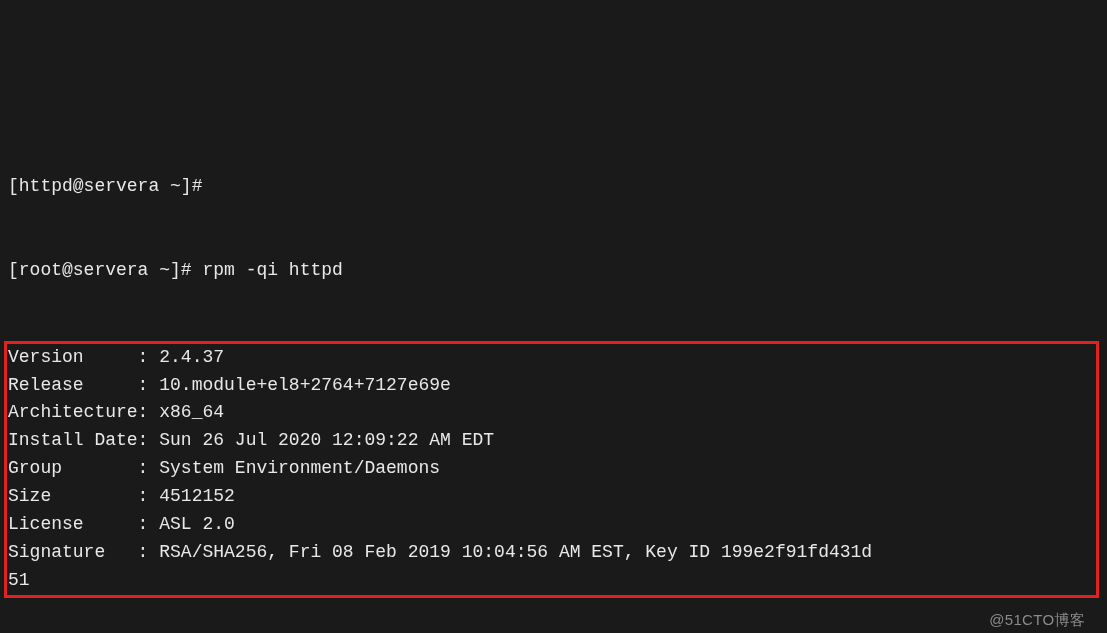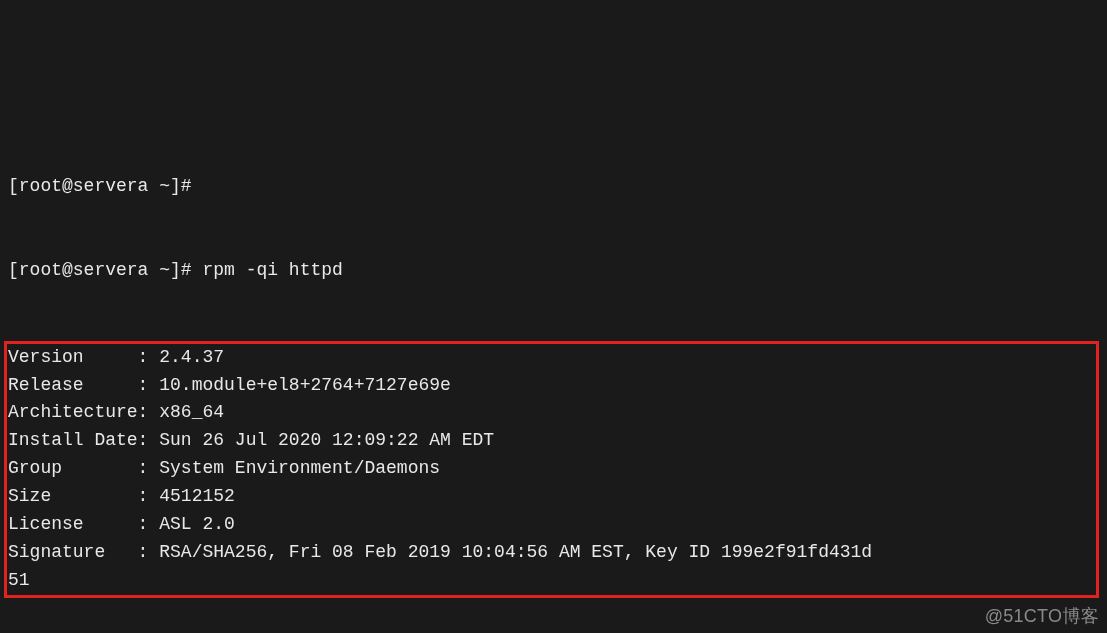--- a/index.html
+++ b/index.html
@@ -20,35 +20,35 @@
   .line { white-space: pre; }
   .prompt { color: #e8e8e8; }
   .box {
     border: 3px solid #e2221f;
     margin-left: -4px;
     padding-left: 1px;
     padding-right: 1px;
   }
   .watermark {
     position: absolute;
-    right: 8px;
+    right: 22px;
     bottom: 2px;
-    font-size: 18px;
+    font-size: 15px;
     color: #8a8a8a;
     font-family: sans-serif;
     letter-spacing: 0.3px;
   }
 </style>
 </head>
 <body>
 
 
 
 <div class="term">
-  <div class="line prompt">[root@servera ~]#</div>
+  <div class="line prompt">[httpd@servera ~]#</div>
   <div class="line prompt">[root@servera ~]# rpm -qi httpd</div>
   <div class="box" id="boxed-rows"><div class="line">Version     : 2.4.37</div><div class="line">Release     : 10.module+el8+2764+7127e69e</div><div class="line">Architecture: x86_64</div><div class="line">Install Date: Sun 26 Jul 2020 12:09:22 AM EDT</div><div class="line">Group       : System Environment/Daemons</div><div class="line">Size        : 4512152</div><div class="line">License     : ASL 2.0</div><div class="line">Signature   : RSA/SHA256, Fri 08 Feb 2019 10:04:56 AM EST, Key ID 199e2f91fd431d
 51</div></div>
   
   
 </div>
 
 <div class="watermark">@51CTO博客</div>
 
 

